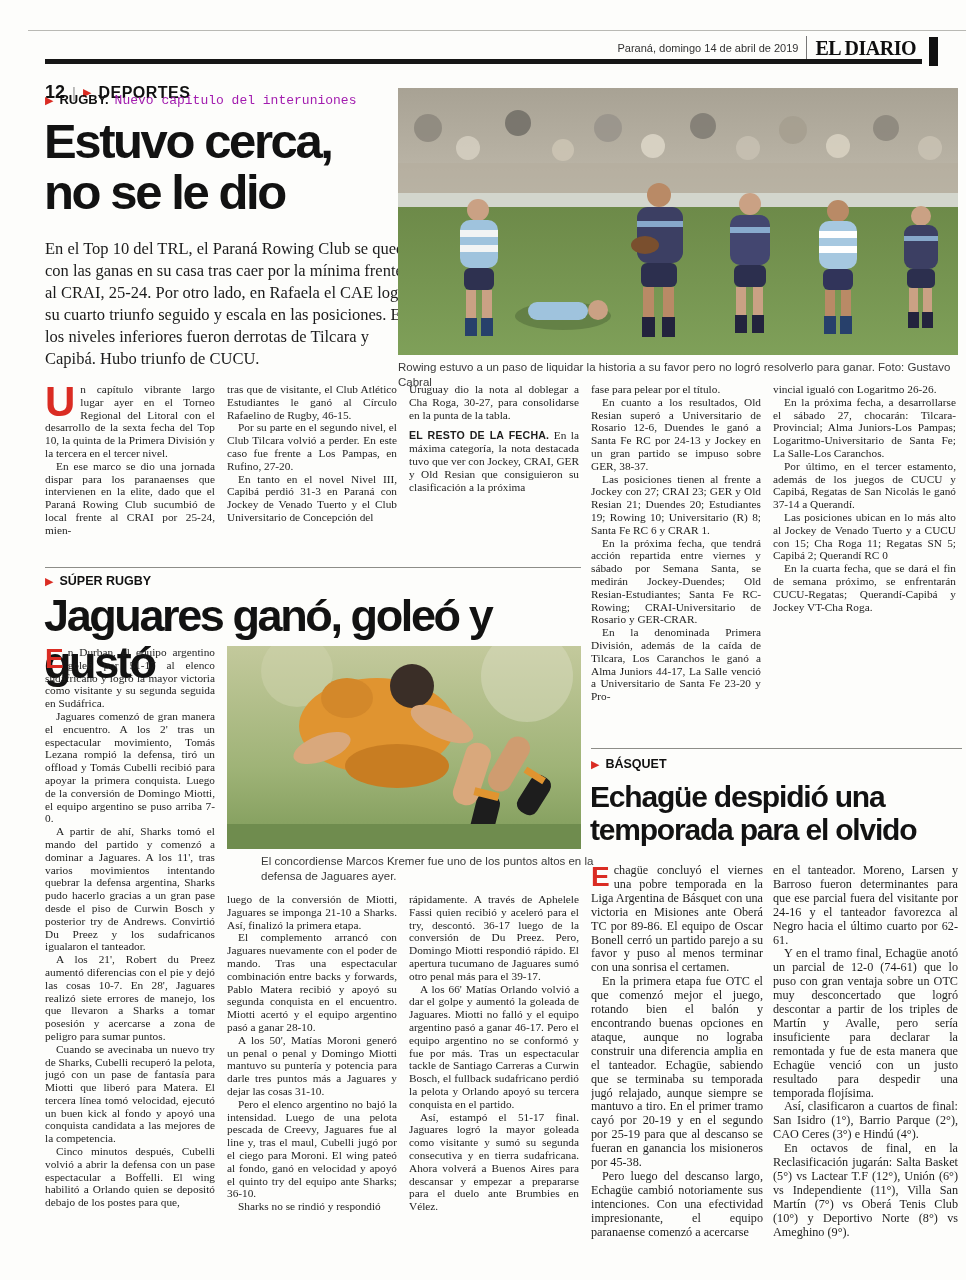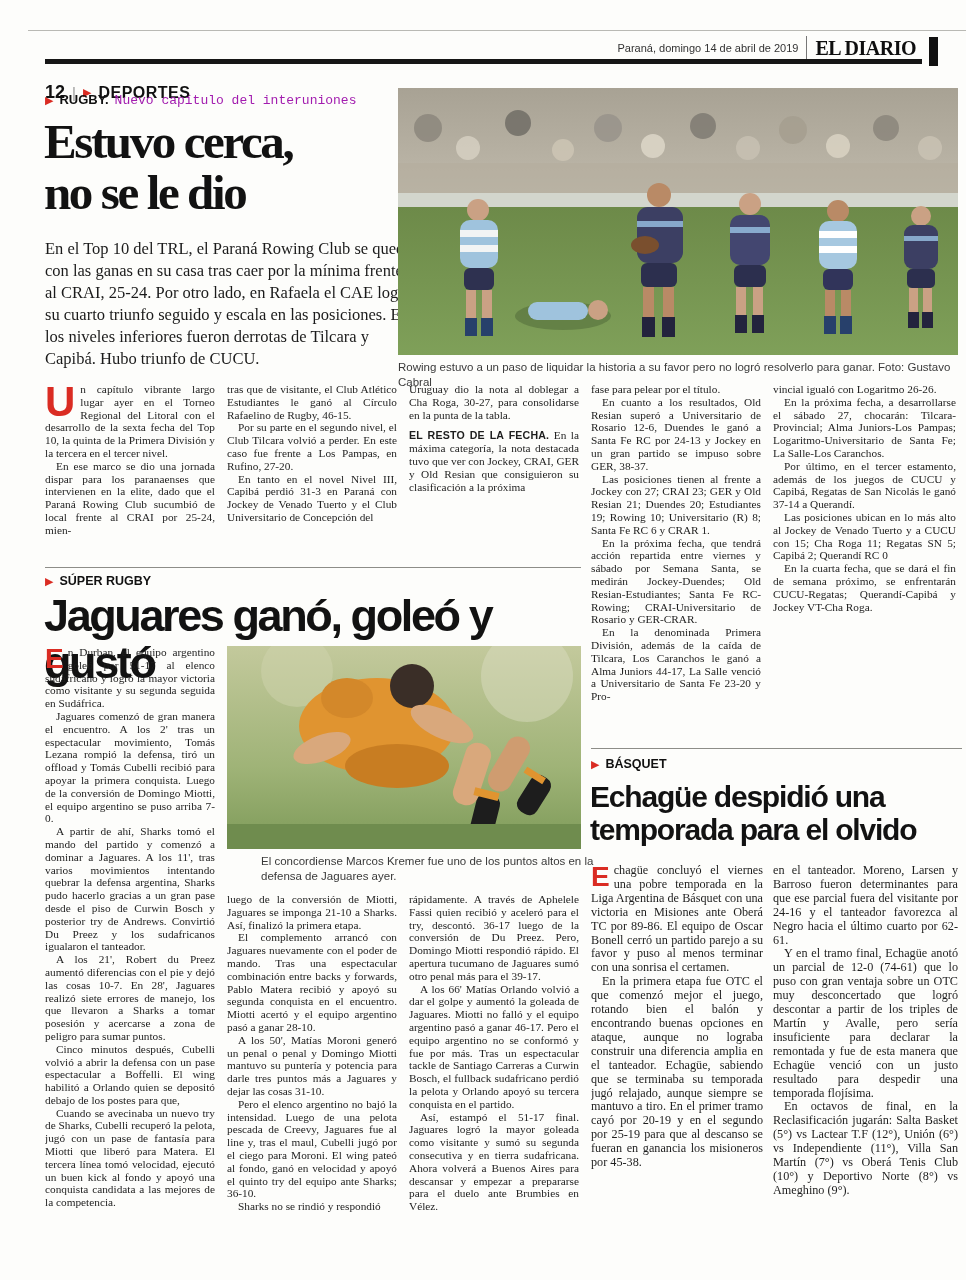--- a/index.html
+++ b/index.html
@@ -22,21 +22,21 @@
   .masthead{font-family:Liberation Serif, serif;font-weight:bold;font-size:20px;color:#0e0e0e;
             letter-spacing:-.5px;}
   .hdr-bar{position:absolute;left:45px;top:59px;width:877px;height:5px;background:#161616;}
 
   
   .kicker{font-family:"Liberation Sans",sans-serif;font-size:13px;color:#222;display:flex;gap:6px;align-items:baseline;}
   .kicker b{color:#111;}
   .kicker .rest{font-weight:400;color:#a21caf;font-family:Liberation Mono, monospace;}
   .headline{font-family:"Liberation Sans",sans-serif;font-weight:bold;color:#121212;
             letter-spacing:-2.4px;}
-  .h-rugby{font-size:49px;line-height:51px;font-family:Liberation Serif, serif;}
+  .h-rugby{font-size:49px;line-height:51px;}
   .h-jag{font-size:45px;line-height:47px;}
   .h-bas{font-size:30px;line-height:33px;letter-spacing:-1.2px;}
 
   .lead{font-size:16.5px;line-height:22px;color:#1b1b1b;}
 
   
   .col{position:absolute;width:170px;font-size:11.3px;line-height:12.8px;text-align:justify;overflow:hidden;}
   .col p{margin:0;}
   .col p.ind{text-indent:11px;}
   .col p.sp{margin-top:3px;}
@@ -218,22 +218,22 @@
     <span class="arrow">▶</span>
     <b>SÚPER RUGBY</b>
   </div>
   <div class="abs headline h-jag" style="left:44px;top:592px;width:545px;">Jaguares ganó, goleó y gustó</div>
 
   <div class="col" style="left:45px;top:646px;height:618px;">
     <p><span class="dropcap small">E</span><span>n Durban, el equipo argentino goleó por 51-17 al elenco sudafricano y logró la mayor victoria como visitante y su segunda seguida en Sudáfrica.</span></p>
     <p class="ind">Jaguares comenzó de gran manera el encuentro. A los 2' tras un espectacular movimiento, Tomás Lezana rompió la defensa, tiró un offload y Tomás Cubelli recibió para apoyar la primera conquista. Luego de la conversión de Domingo Miotti, el equipo argentino se puso arriba 7-0.</p>
     <p class="ind">A partir de ahí, Sharks tomó el mando del partido y comenzó a dominar a Jaguares. A los 11', tras varios movimientos intentando quebrar la defensa argentina, Sharks pudo hacerlo gracias a un gran pase desde el piso de Curwin Bosch y posterior try de Andrews. Convirtió Du Preez y los sudafricanos igualaron el tanteador.</p>
     <p class="ind">A los 21', Robert du Preez aumentó diferencias con el pie y dejó las cosas 10-7. En 28', Jaguares realizó siete errores de manejo, los que llevaron a Sharks a tomar posesión y acercarse a zona de peligro para sumar puntos.</p>
+    <p class="ind">Cuando se avecinaba un nuevo try de Sharks, Cubelli recuperó la pelota, jugó con un pase de fantasía para Miotti que liberó para Matera. El tercera línea tomó velocidad, ejecutó un buen kick al fondo y apoyó una conquista candidata a las mejores de la competencia.</p>
     <p class="ind">Cinco minutos después, Cubelli volvió a abrir la defensa con un pase espectacular a Boffelli. El wing habilitó a Orlando quien se depositó debajo de los postes para que,</p>
-    <p class="ind">Cuando se avecinaba un nuevo try de Sharks, Cubelli recuperó la pelota, jugó con un pase de fantasía para Miotti que liberó para Matera. El tercera línea tomó velocidad, ejecutó un buen kick al fondo y apoyó una conquista candidata a las mejores de la competencia.</p>
   </div>
 
   <div class="photo" style="left:227px;top:646px;width:354px;height:203px;">
     <svg width="354" height="203" viewBox="0 0 354 203" xmlns="http://www.w3.org/2000/svg">
       <defs>
         <linearGradient id="jbg" x1="0" y1="0" x2="0" y2="1">
           <stop offset="0" stop-color="#c3c99c"></stop>
             <stop offset="0.6" stop-color="#9fb377"></stop>
             <stop offset="1" stop-color="#7d9a58"></stop>
         </linearGradient>
@@ -283,20 +283,22 @@
     <b>BÁSQUET</b>
   </div>
   <div class="abs headline h-bas" style="left:590px;top:780px;width:380px;">
     <div>Echagüe despidió una</div>
     <div>temporada para el olvido</div>
   </div>
 
   <div class="col bas" style="left:591px;top:864px;width:172px;height:402px;">
     <p><span class="dropcap small">E</span><span>chagüe concluyó el viernes una pobre temporada en la Liga Argentina de Básquet con una victoria en Misiones ante Oberá TC por 89-86. El equipo de Oscar Bonell cerró un partido parejo a su favor y puso al menos terminar con una sonrisa el certamen.</span></p>
     <p class="ind">En la primera etapa fue OTC el que comenzó mejor el juego, rotando bien el balón y encontrando buenas opciones en ataque, aunque no lograba construir una diferencia amplia en el tanteador. Echagüe, sabiendo que se terminaba su temporada jugó relajado, aunque siempre se mantuvo a tiro. En el primer tramo cayó por 20-19 y en el segundo por 25-19 para que al descanso se fueran en ganancia los misioneros por 45-38.</p>
+    <p class="ind">Pero luego del descanso largo, Echagüe cambió notoriamente sus intenciones. Con una efectividad impresionante, el equipo paranaense comenzó a acercarse</p>
   </div>
   <div class="col bas col2w" style="left:773px;top:864px;width:185px;height:402px;">
     <p>en el tanteador. Moreno, Larsen y Barroso fueron determinantes para que ese parcial fuera del visitante por 24-16 y el tanteador favorezca al Negro hacia el último cuarto por 62-61.</p>
     <p class="ind">Y en el tramo final, Echagüe anotó un parcial de 12-0 (74-61) que lo puso con gran ventaja sobre un OTC muy desconcertado que logró descontar a partir de los triples de Martín y Avalle, pero sería insuficiente para declarar la remontada y fue de esta manera que Echagüe venció con un justo resultado para despedir una temporada flojísima.</p>
+    <p class="ind">Así, clasificaron a cuartos de final: San Isidro (1°), Barrio Parque (2°), CAO Ceres (3°) e Hindú (4°).</p>
     <p class="ind">En octavos de final, en la Reclasificación jugarán: Salta Basket (5°) vs Lactear T.F (12°), Unión (6°) vs Independiente (11°), Villa San Martín (7°) vs Oberá Tenis Club (10°) y Deportivo Norte (8°) vs Ameghino (9°).</p>
   </div>
 
 </div>
 
 </body></html>

